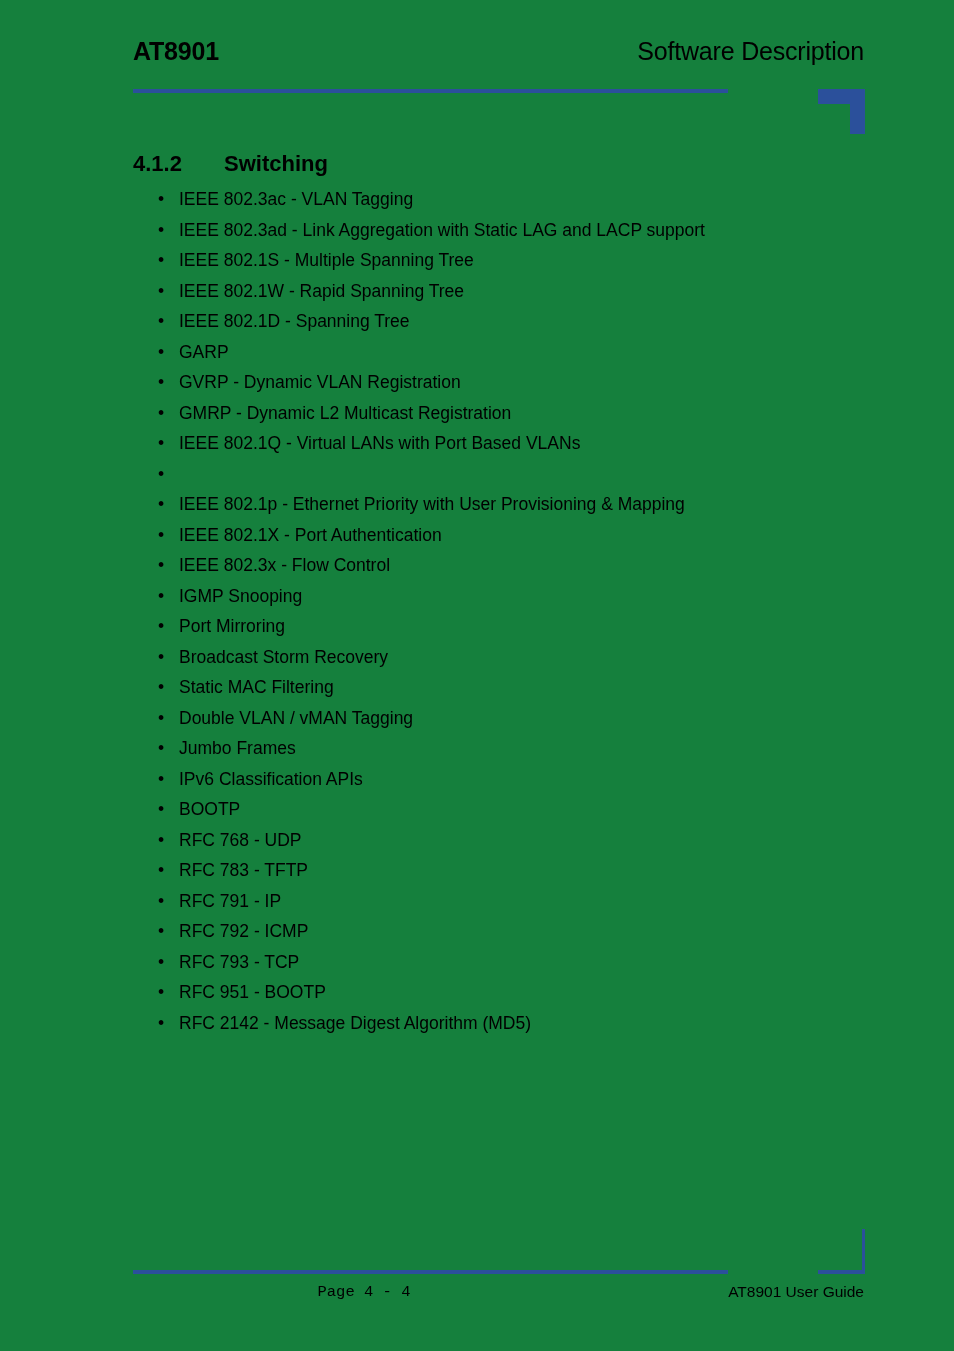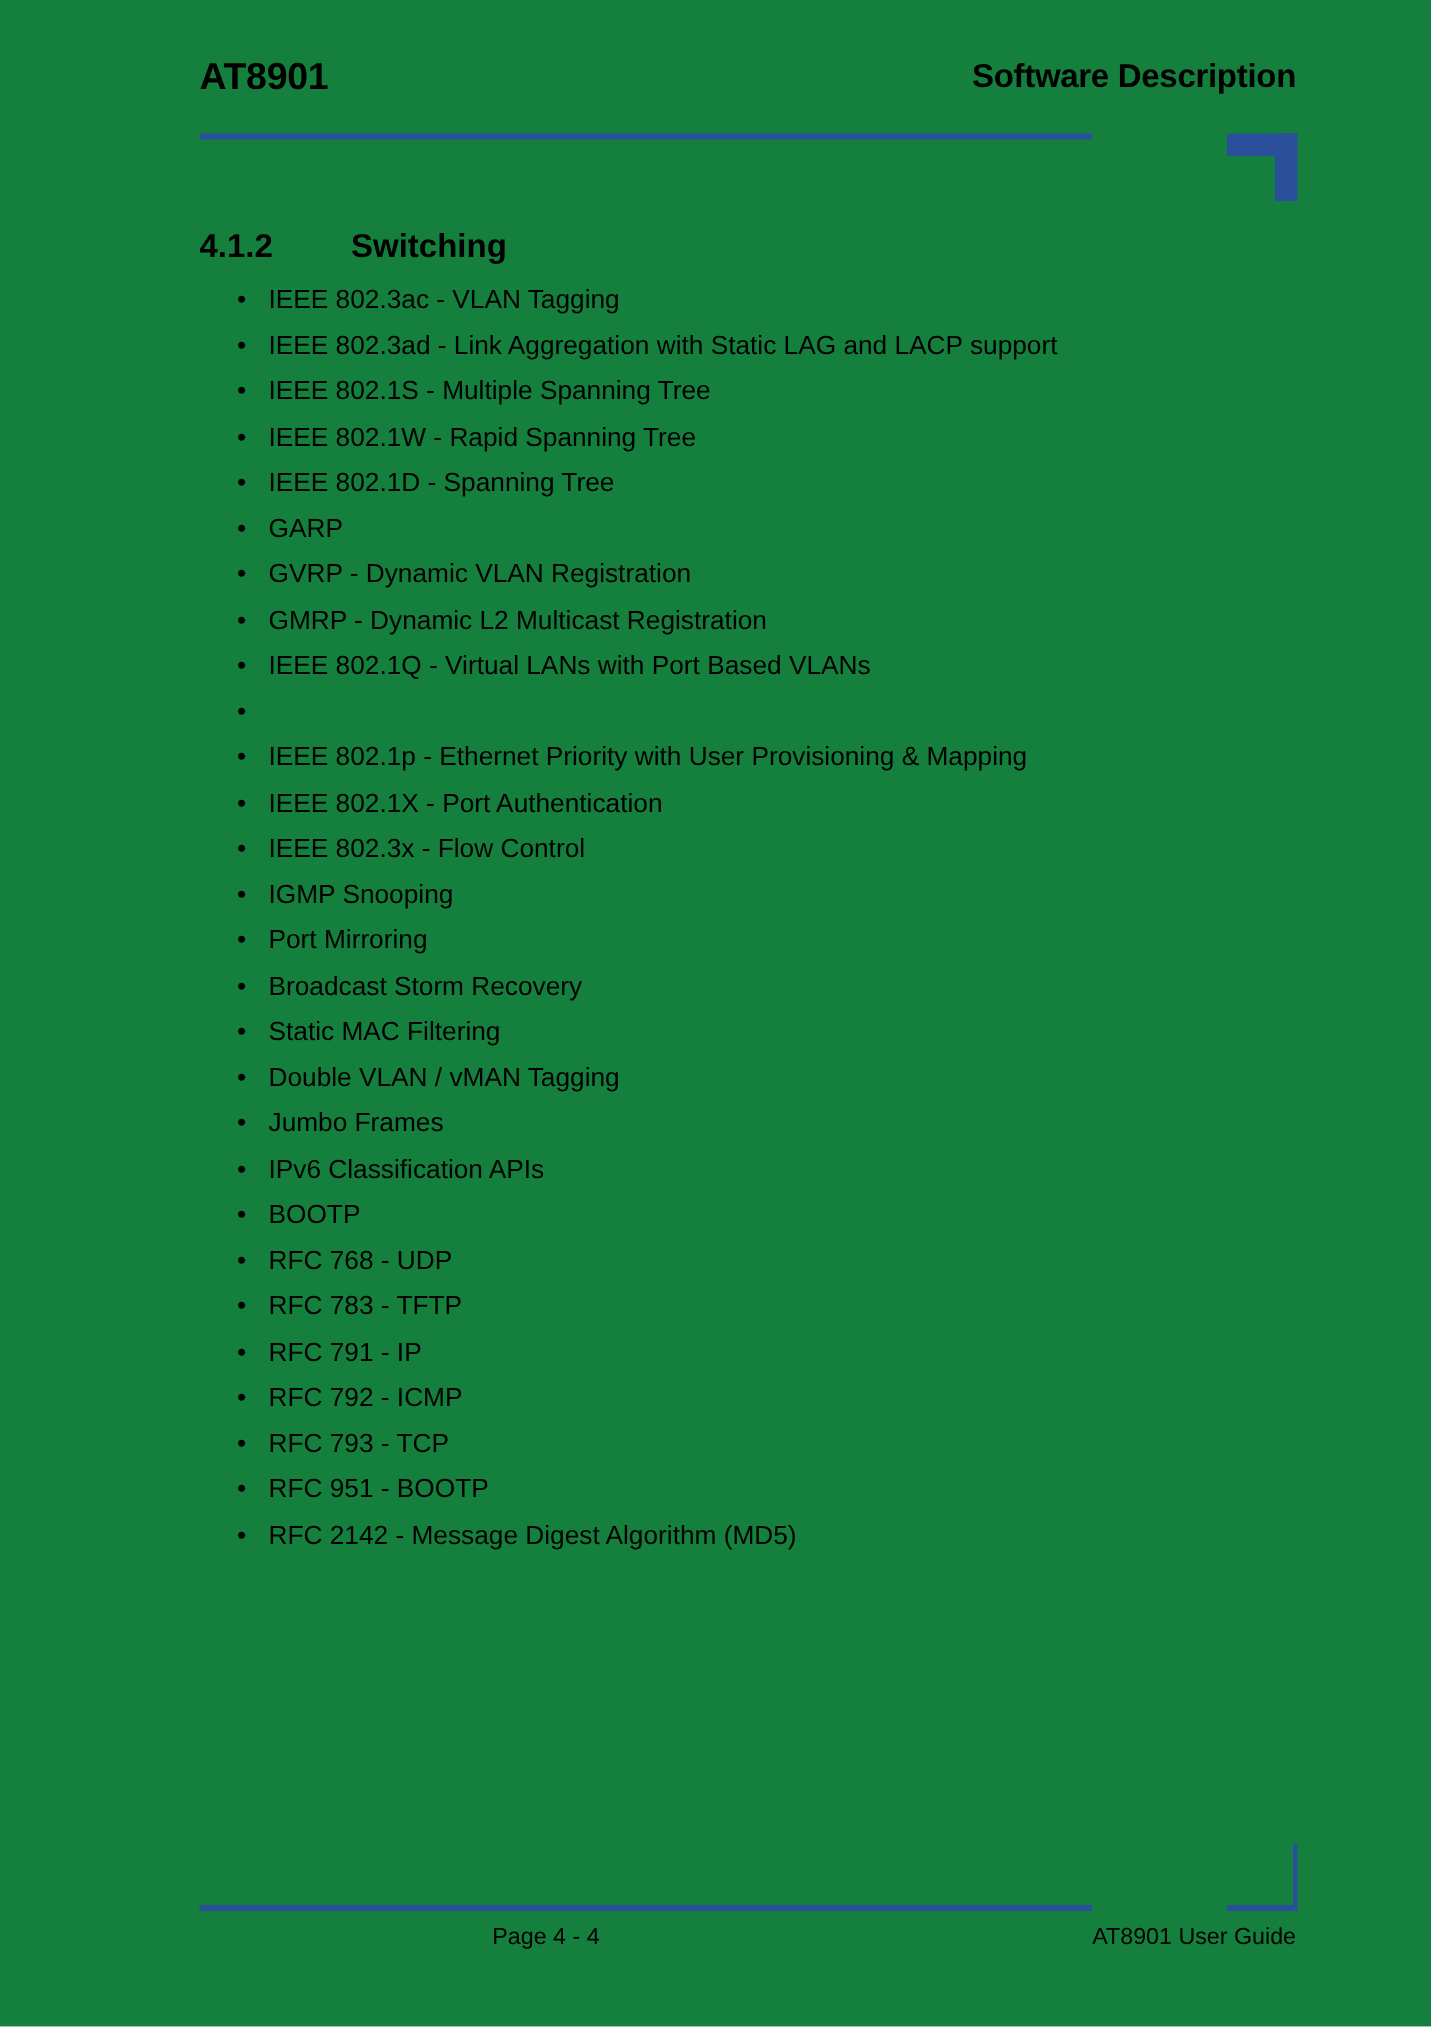--- a/index.html
+++ b/index.html
@@ -36,22 +36,22 @@
     font-size: 25px;
     font-weight: bold;
     letter-spacing: -0.2px;
     line-height: 30px;
     white-space: nowrap;
   }
   .header-title-right {
     position: absolute;
     right: 90px;
     top: 36px;
-    font-size: 22px;
-    font-weight: bold;
+    font-size: 25px;
+    font-weight: normal;
     letter-spacing: -0.2px;
     line-height: 30px;
     white-space: nowrap;
     text-align: left;
   }
   .header-rule {
     position: absolute;
     left: 133px;
     top: 89px;
     width: 595px;
@@ -99,21 +99,21 @@
     font-weight: bold;
   }
   .section-heading .sec-num {
     position: absolute;
     left: 133px;
     top: 11px;
     white-space: nowrap;
   }
   .section-heading .sec-title {
     position: absolute;
-    left: 234px;
+    left: 224px;
     top: 11px;
     white-space: nowrap;
   }
 
   .bullet-list {
     list-style: none;
     margin: 0;
     padding: 0;
     position: relative;
     top: 12px;
@@ -177,20 +177,21 @@
   }
   .footer-page {
     position: absolute;
     left: 0;
     top: 50px;
     width: 728px;
     text-align: center;
     font-size: 15.5px;
     line-height: 22px;
     white-space: nowrap;
+    font-family: Liberation Mono, monospace;
   }
   .footer-guide {
     position: absolute;
     right: 90px;
     top: 50px;
     font-size: 15.5px;
     line-height: 22px;
     white-space: nowrap;
     text-align: right;
   }

